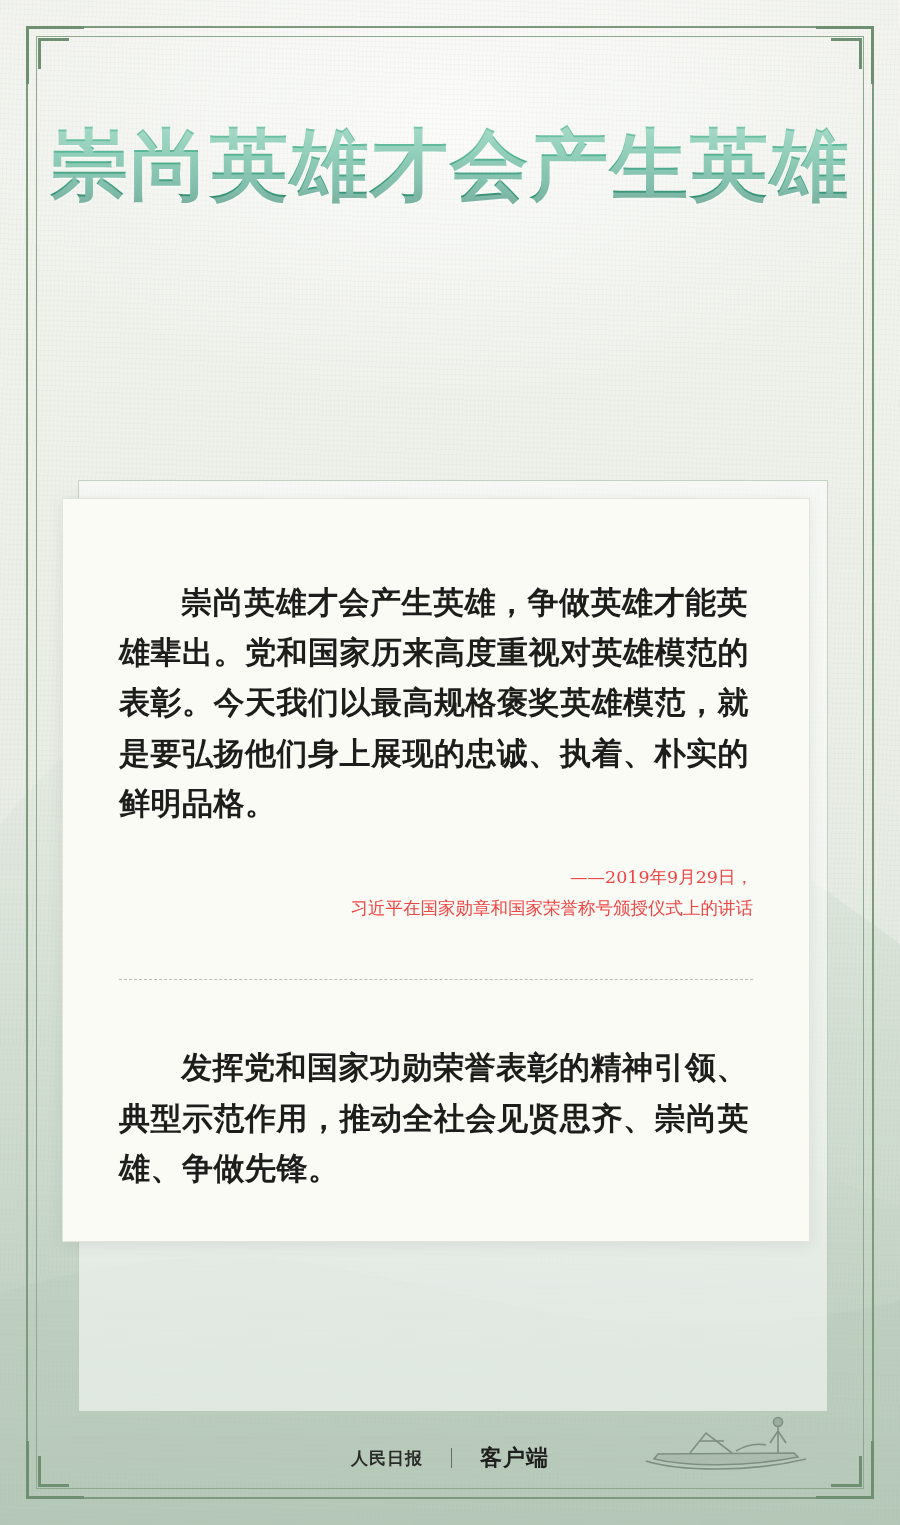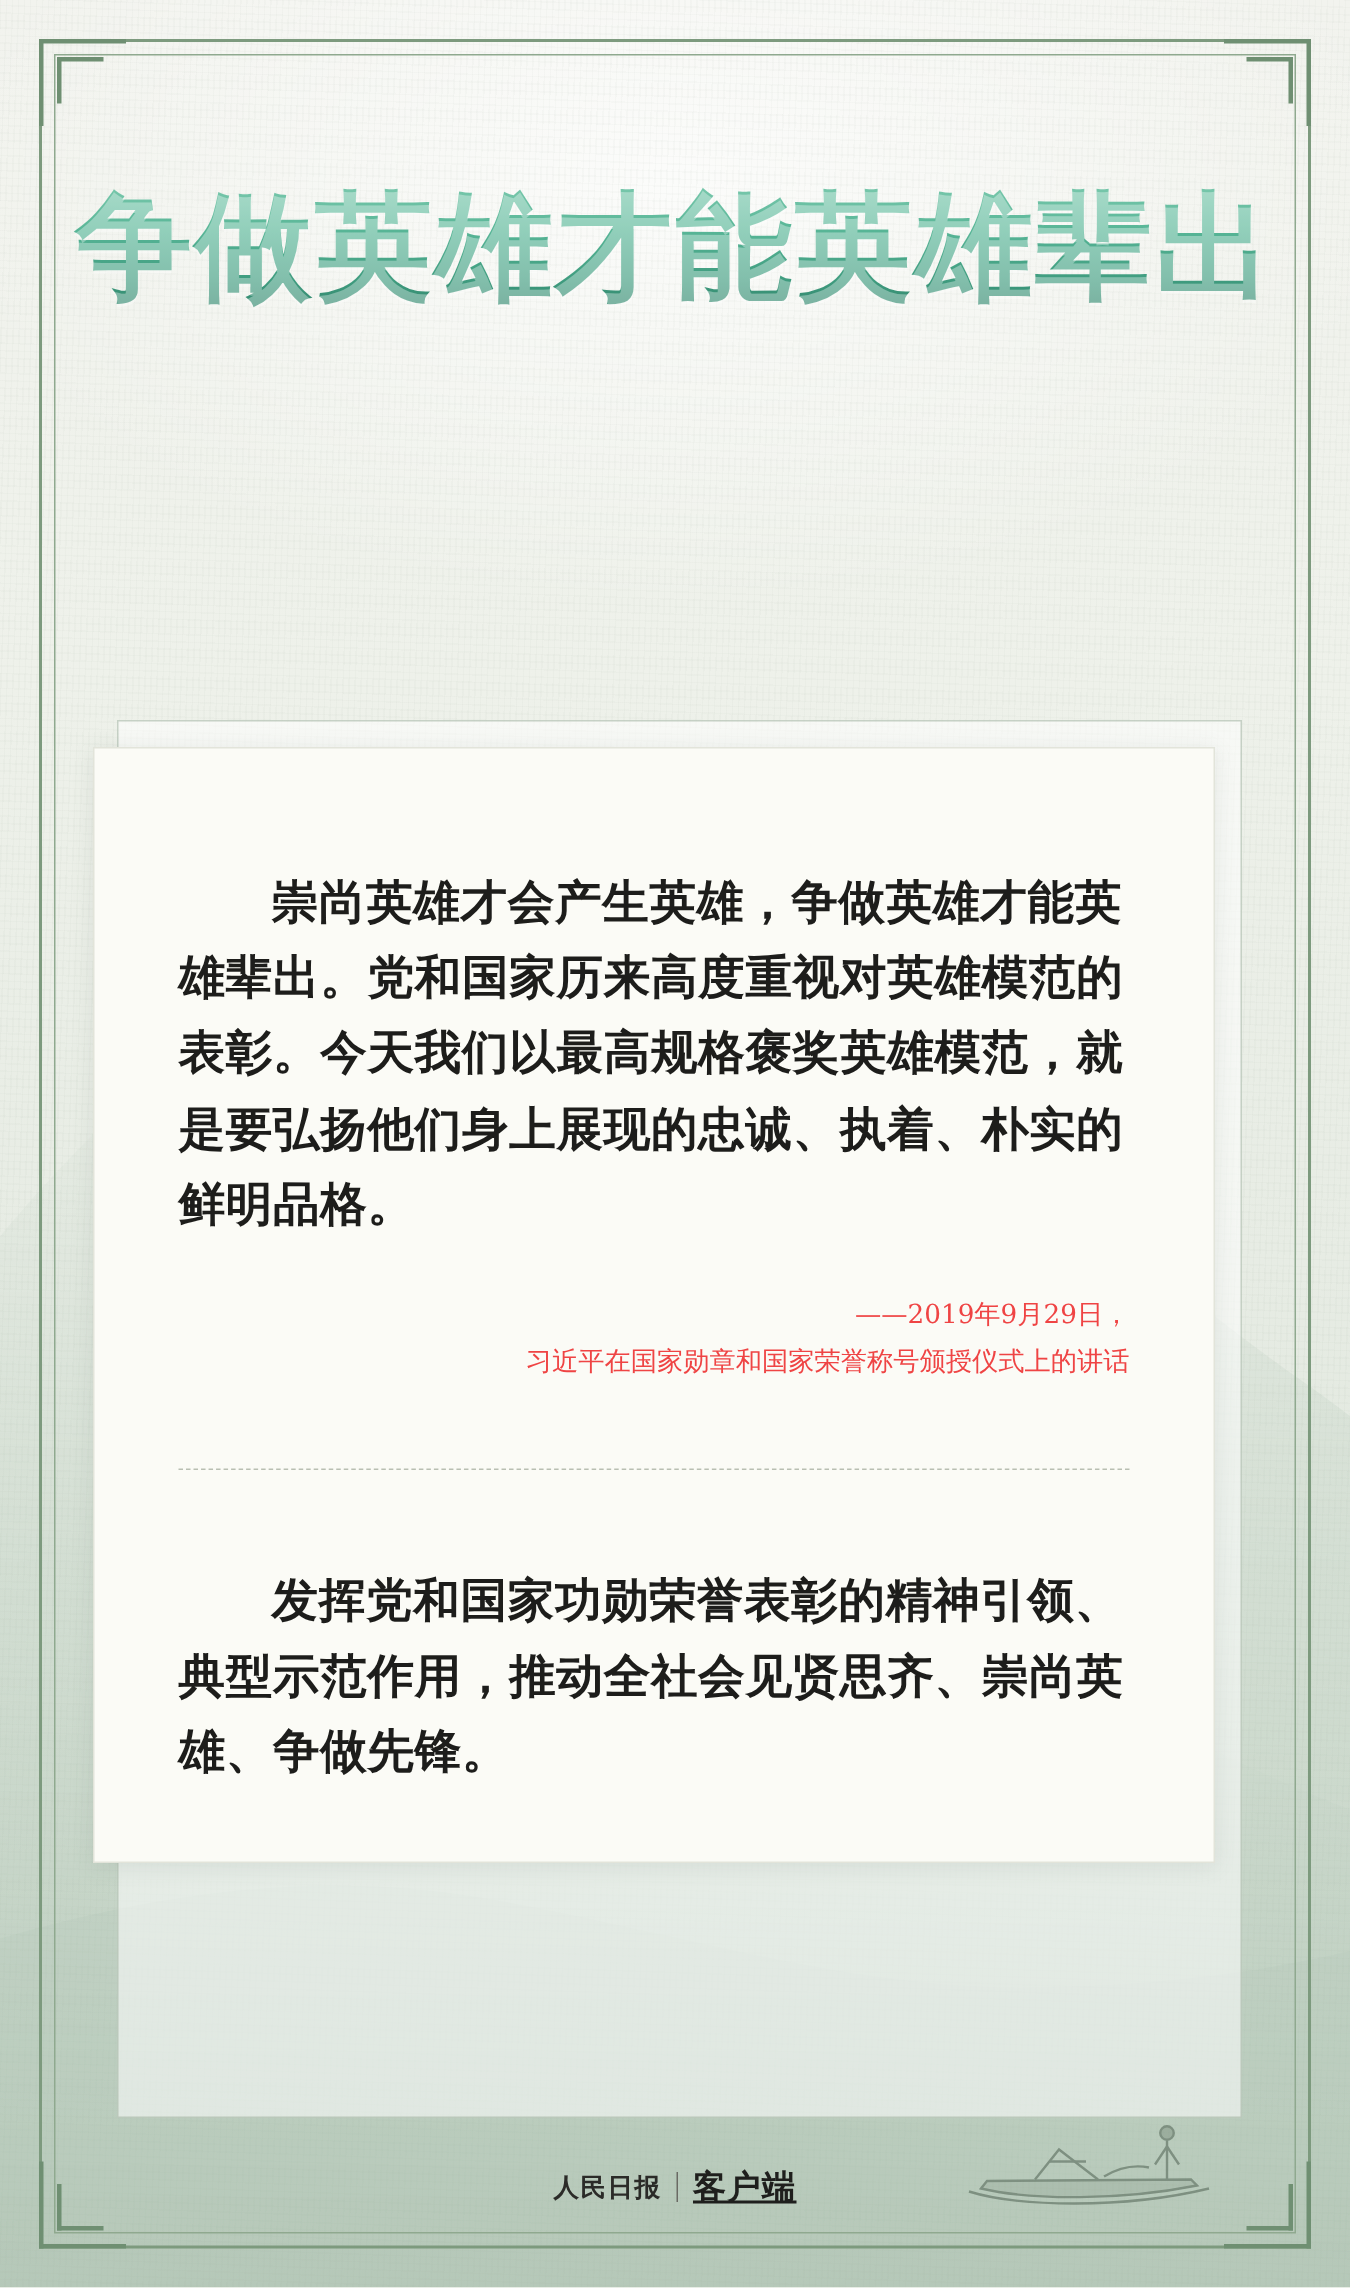--- a/index.html
+++ b/index.html
@@ -165,41 +165,40 @@
 
   
   .footer {
     position: absolute;
     left: 0;
     right: 0;
     bottom: 52px;
     display: flex;
     align-items: center;
     justify-content: center;
-    gap: 10px;
+    gap: 28px;
   }
   .logo-rmrb {
     font-family: "DejaVu Sans", sans-serif;
     font-size: 17px;
     font-weight: bold;
     color: #2b2b28;
     letter-spacing: 1px;
   }
   .logo-divider {
     width: 1px;
     height: 20px;
     background: #6a6a64;
   }
   .logo-kehuduan {
     font-family: "DejaVu Sans", sans-serif;
     font-size: 22px;
     font-weight: bold;
     color: #1f1f1d;
     letter-spacing: 1px;
-    text-decoration: underline;
   }
 
   .boat {
     position: absolute;
     right: 62px;
     bottom: 42px;
     width: 210px;
     height: 86px;
     opacity: 0.75;
     pointer-events: none;
@@ -242,21 +241,21 @@
       <span class="corner-inner"></span>
     </div>
   <div class="corner bl">
       <span class="corner-inner"></span>
     </div>
   <div class="corner br">
       <span class="corner-inner"></span>
     </div>
 
   <div class="title-block">
-    <div class="title-line">争做英雄才能英雄辈出</div>
+    <div class="title-line">崇尚英雄才会产生英雄</div>
   </div>
 
   <div class="card-shadow"></div>
 
   <div class="card">
 
     <div>
       <div class="quote">崇尚英雄才会产生英雄，争做英雄才能英雄辈出。党和国家历来高度重视对英雄模范的表彰。今天我们以最高规格褒奖英雄模范，就是要弘扬他们身上展现的忠诚、执着、朴实的鲜明品格。</div>
       <div class="attrib">
         <div>——2019年9月29日，</div>

